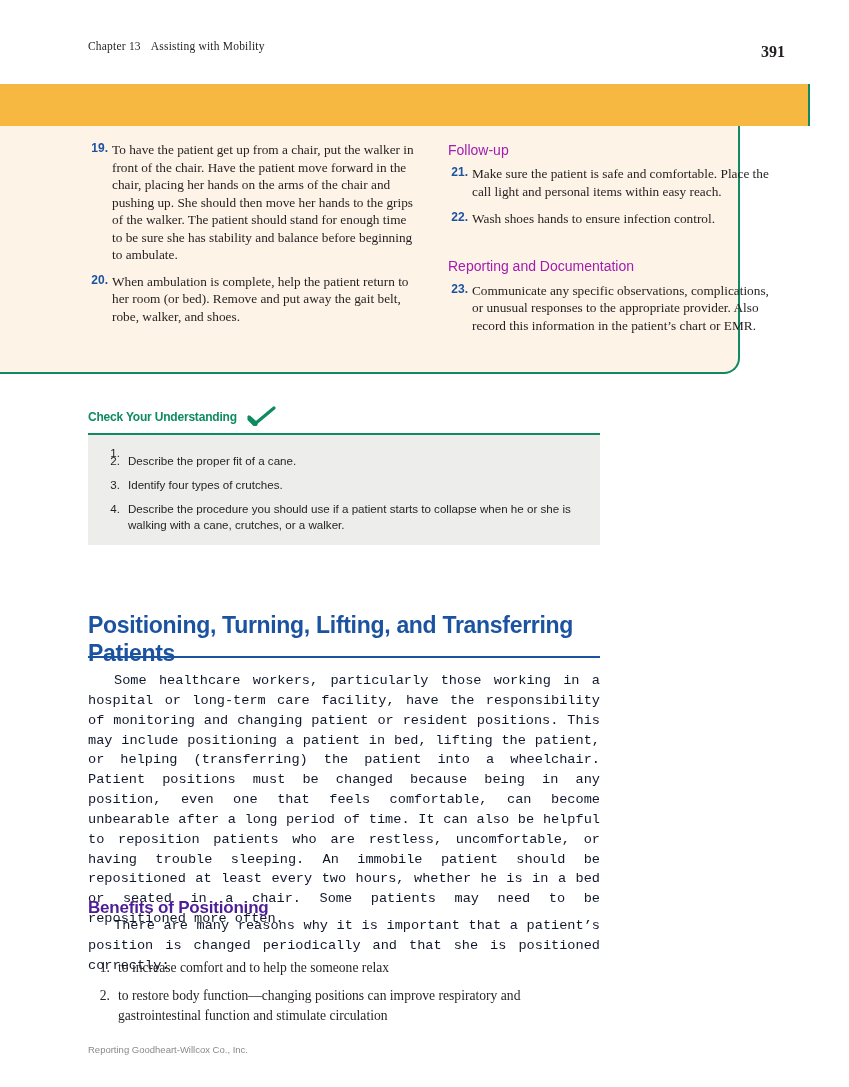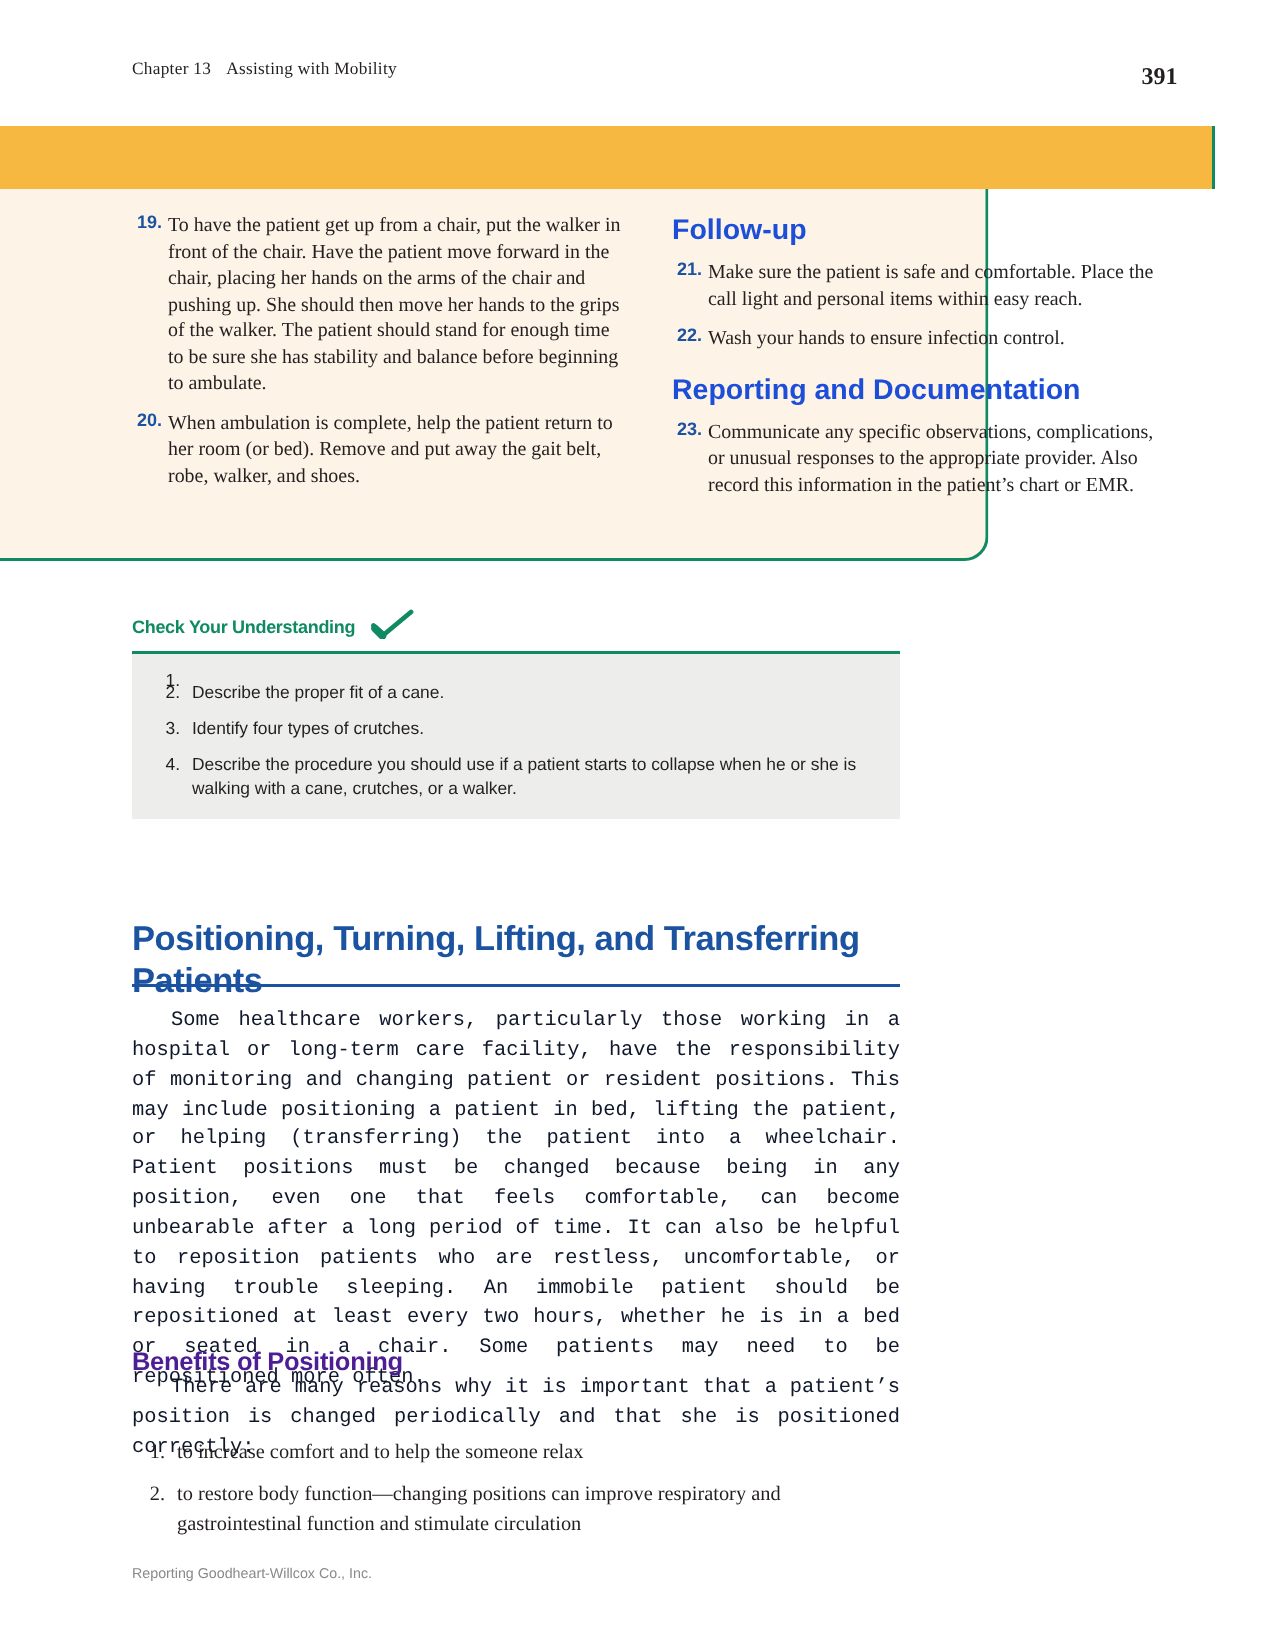--- a/index.html
+++ b/index.html
@@ -35,21 +35,21 @@
     font-weight: bold;
     font-size: 16px;
     color: #231f20;
   }
 
   
   .procedure-box {
     position: absolute;
     left: 0;
     top: 84px;
-    width: 659px;
+    width: 740px;
     height: 290px;
     background: #fdf3e7;
     border-right: 2px solid #0f8a63;
     border-bottom: 2px solid #0f8a63;
     border-bottom-right-radius: 16px;
     box-sizing: border-box;
   }
   .procedure-band {
     position: absolute;
     left: 0;
@@ -82,26 +82,26 @@
     top: 0;
     width: 20px;
     text-align: right;
     font-weight: bold;
     color: #1b53a0;
     font-family: "Liberation Sans", sans-serif;
     font-size: 12px;
   }
   .sub-head {
     font-family: "Liberation Sans", sans-serif;
-    font-weight: bold;
-    font-size: 19px;
-    color: #1d4ed8;
+    font-weight: normal;
+    font-size: 14px;
+    color: #a21caf;
     margin: 0 0 6px 0;
   }
-  .sub-head.second { margin-top: 14px; }
+  .sub-head.second { margin-top: 30px; }
 
   
   .cyu-wrap {
     position: absolute;
     left: 88px;
     top: 405px;
     width: 512px;
   }
   .cyu-title {
     font-family: "Liberation Sans", sans-serif;
@@ -251,21 +251,21 @@
   </div>
 
   <div class="proc-col right">
     <div class="sub-head">Follow-up</div>
     <div class="proc-item">
       <span class="num">21.</span>
       <span>Make sure the patient is safe and comfortable. Place the call light and personal items within easy reach.</span>
     </div>
     <div class="proc-item">
       <span class="num">22.</span>
-      <span>Wash your hands to ensure infection control.</span>
+      <span>Wash shoes hands to ensure infection control.</span>
     </div>
     <div class="sub-head second">Reporting and Documentation</div>
     <div class="proc-item">
       <span class="num">23.</span>
       <span>Communicate any specific observations, complications, or unusual responses to the appropriate provider. Also record this information in the patient’s chart or EMR.</span>
     </div>
   </div>
 </div>
 
 <div class="cyu-wrap">

